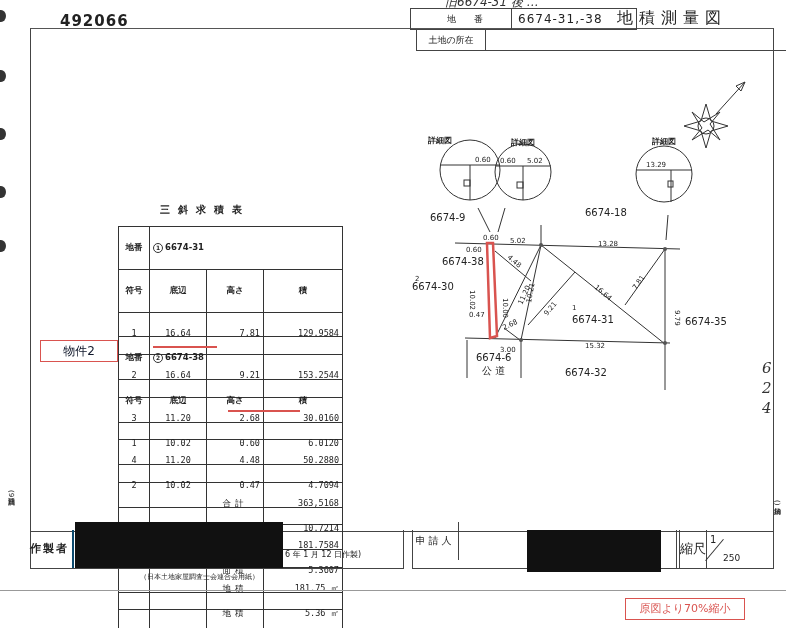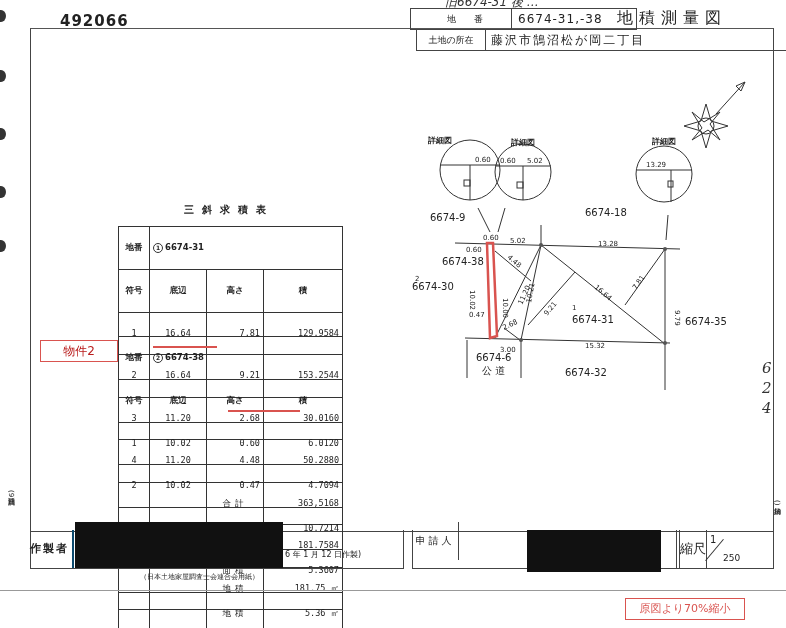--- a/index.html
+++ b/index.html
@@ -12,33 +12,33 @@
   .header-table { left:410px; top:8px; border-collapse:collapse; font-size:11px; }
   .hdr-cell { border:1px solid #444; padding:2px 6px; height:16px; white-space:nowrap; }
   .hdr-label { font-size:9px; width:58px;padding-left:36px; }
   .hdr-lot { font-size:12px; letter-spacing:1px; }
   .title { left:605px; top:8px; font-size:16px; letter-spacing:6px; font-family:Liberation Mono, monospace;margin-left:12px; }
   .handnote { left:445px; top:-6px; font-size:12px; font-style:italic; color:#333; }
   .addr-row { left:410px; top:30px; width:372px; height:20px; border:1px solid #444; border-top:none;margin-left:6px; }
   .addr-label { left:0; top:0; width:68px; height:20px; border-right:1px solid #444; font-size:9px; line-height:20px; text-align:center; }
   .addr-value { left:74px; top:0; font-size:12px; line-height:20px; letter-spacing:2px; }
 
-  .calc-title { left:184px; top:203px; font-size:10px; letter-spacing:8px; font-weight:bold; }
+  .calc-title { left:160px; top:203px; font-size:10px; letter-spacing:8px; font-weight:bold; }
   table.calc { position:absolute; border-collapse:collapse; font-size:8.5px; font-family:"DejaVu Sans Mono", monospace; }
   table.calc td { border:1px solid #333; padding:16px 3px; height:9.5px; line-height:9.5px; }
   table.calc .c0 { width:24px; text-align:center; }
   table.calc .c1 { width:50px; text-align:center; }
   table.calc .c2 { width:50px; text-align:right; }
   table.calc .c3 { width:72px; text-align:right; }
   table.calc .lbl { text-align:center; letter-spacing:4px; font-family:"DejaVu Sans", sans-serif; }
   table.calc .hdr td { font-family:"DejaVu Sans", sans-serif; font-weight:bold; text-align:center; }
   .lotcell { text-align:left !important; }
   .circnum { display:inline-block; width:8px; height:8px; border:1px solid #333; border-radius:50%; font-size:6px; line-height:8px; text-align:center; margin-right:2px; }
 
-  .annot { left:40px; top:340px; width:76px; height:20px; border:1.5px solid #d9534f; color:#b91c1c; font-size:12px; line-height:20px; text-align:center; font-family:"DejaVu Sans", sans-serif; }
+  .annot { left:40px; top:340px; width:76px; height:20px; border:1.5px solid #d9534f; color:#0f172a; font-size:12px; line-height:20px; text-align:center; font-family:"DejaVu Sans", sans-serif; }
   .underline-red { background:#d9534f; height:1.5px; }
 
   .footer-row { left:30px; top:530px; height:38px; border:1px solid #444; border-top:none; }
   .maker-label { left:30px; top:530px; width:42px; height:38px; border-right:2px solid #0c4a6e; font-size:11px; letter-spacing:2px; line-height:38px; text-align:left; font-weight:bold; }
   .redact { background:#111; }
   .date-text { font-size:8px; }
   .footer-note { left:140px; top:572px; font-size:7px; }
   .bottom-rule { left:0; top:590px; width:786px; border-top:1px solid #999; }
   .applicant-label { font-size:10px; letter-spacing:3px; line-height:38px; text-align:center; }
   .scale-box { font-size:13px; }
@@ -65,21 +65,20 @@
   <tbody>
       <tr>
     <td class="hdr-cell hdr-label">地　　番</td>
     <td class="hdr-cell hdr-lot" style="width:112px">6674-31,-38</td>
   </tr>
 </tbody>
   </table>
 <div class="abs title">地積測量図</div>
 <div class="abs addr-row">
   <div class="abs addr-label">土地の所在</div>
-  <div class="abs addr-value">藤沢市鵠沼松が岡二丁目</div>
 </div>
 
 <div class="abs calc-title">三斜求積表</div>
 
 <table class="calc" style="left:118px;top:226px">
   <tbody>
       <tr class="hdr">
     <td class="c0">地番</td>
     <td colspan="3" class="lotcell"><span class="circnum">1</span><span>6674-31</span></td>
   </tr>

